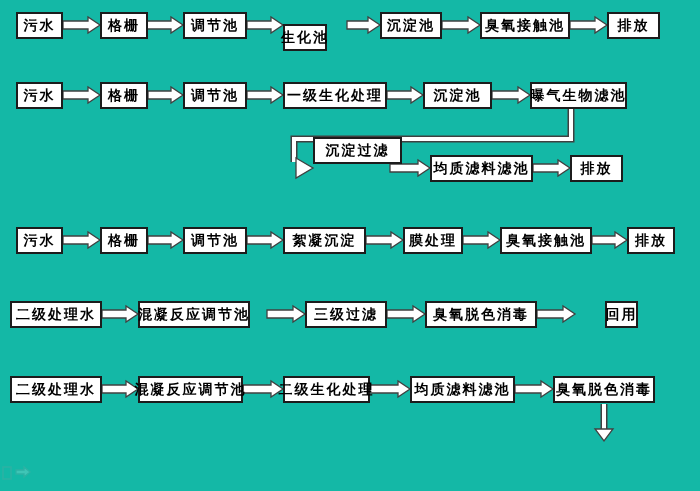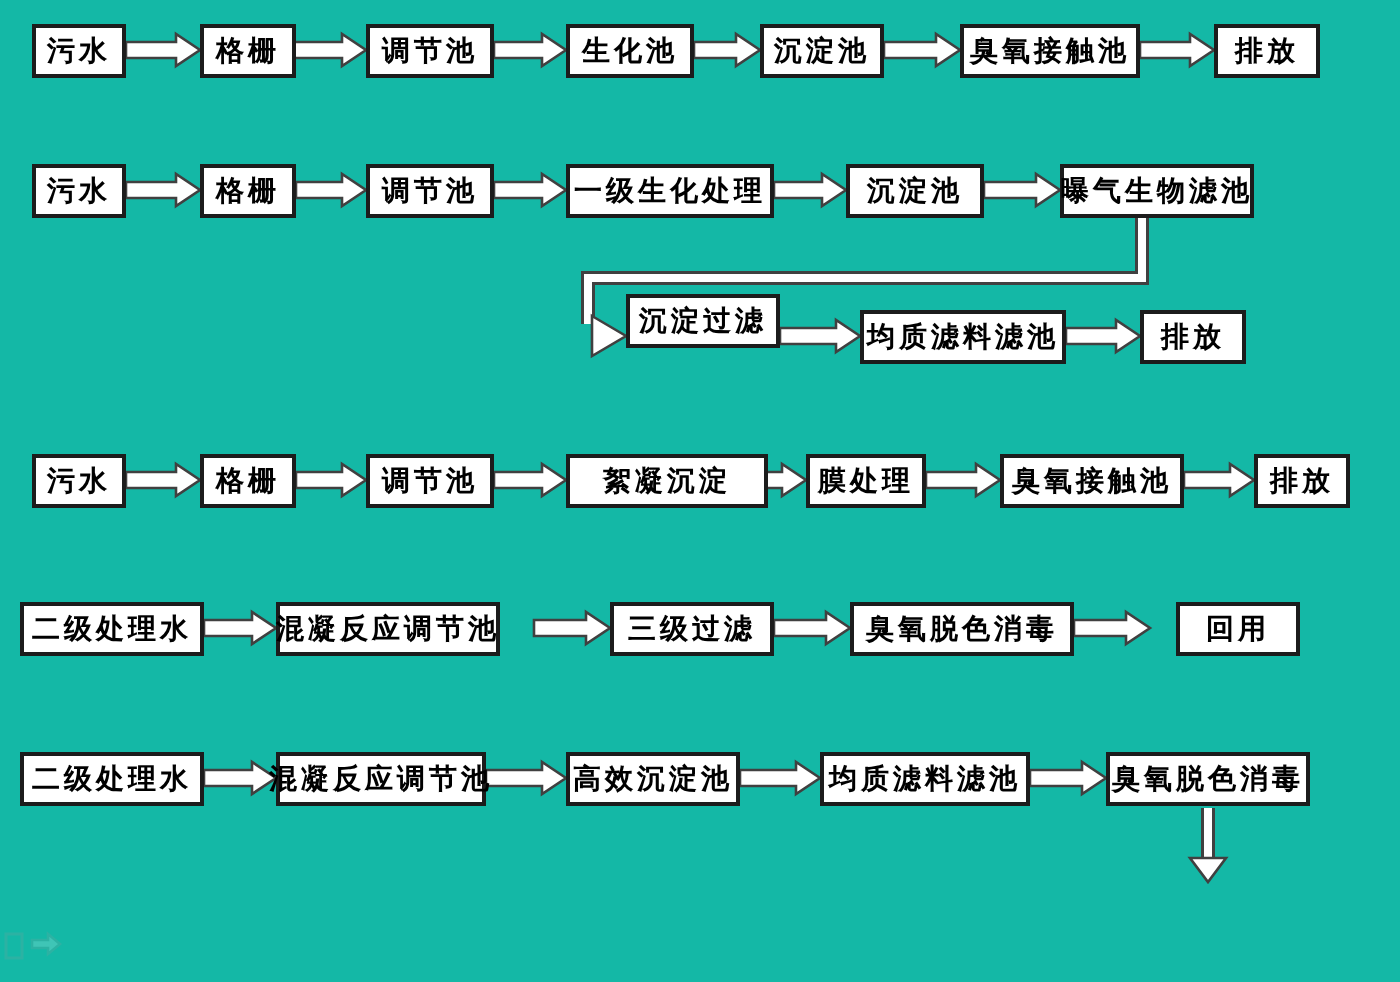--- a/index.html
+++ b/index.html
@@ -68,52 +68,52 @@
     <g>
       <path d="M604,404 V429" fill="none" stroke="#404040" stroke-width="7"></path>
       <path d="M604,404 V429" fill="none" stroke="#ffffff" stroke-width="4"></path>
       <polygon points="595,429 613,429 604,441" fill="#ffffff" stroke="#404040" stroke-width="1.3"></polygon>
     </g>
   </svg>
 
   <div class="node" style="left:16px;top:12px;width:47px">污水</div>
   <div class="node" style="left:100px;top:12px;width:48px">格栅</div>
   <div class="node" style="left:183px;top:12px;width:64px">调节池</div>
-  <div class="node" style="left:283px;top:12px;width:64px">生化池</div>
+  <div class="node" style="left:283px;top:24px;width:44px">生化池</div>
   <div class="node" style="left:380px;top:12px;width:62px">沉淀池</div>
   <div class="node" style="left:480px;top:12px;width:90px">臭氧接触池</div>
   <div class="node" style="left:607px;top:12px;width:53px">排放</div>
 
   <div class="node" style="left:16px;top:82px;width:47px">污水</div>
   <div class="node" style="left:100px;top:82px;width:48px">格栅</div>
   <div class="node" style="left:183px;top:82px;width:64px">调节池</div>
   <div class="node" style="left:283px;top:82px;width:104px">一级生化处理</div>
   <div class="node" style="left:423px;top:82px;width:69px">沉淀池</div>
   <div class="node" style="left:530px;top:82px;width:97px">曝气生物滤池</div>
-  <div class="node" style="left:313px;top:147px;width:77px">沉淀过滤</div>
+  <div class="node" style="left:313px;top:137px;width:89px">沉淀过滤</div>
   <div class="node" style="left:430px;top:155px;width:103px">均质滤料滤池</div>
   <div class="node" style="left:570px;top:155px;width:53px">排放</div>
 
   <div class="node" style="left:16px;top:227px;width:47px">污水</div>
   <div class="node" style="left:100px;top:227px;width:48px">格栅</div>
   <div class="node" style="left:183px;top:227px;width:64px">调节池</div>
-  <div class="node" style="left:283px;top:227px;width:101px">絮凝沉淀</div>
+  <div class="node" style="left:283px;top:227px;width:83px">絮凝沉淀</div>
   <div class="node" style="left:403px;top:227px;width:60px">膜处理</div>
   <div class="node" style="left:500px;top:227px;width:92px">臭氧接触池</div>
   <div class="node" style="left:627px;top:227px;width:48px">排放</div>
 
   <div class="node" style="left:10px;top:301px;width:92px">二级处理水</div>
   <div class="node" style="left:138px;top:301px;width:112px">混凝反应调节池</div>
   <div class="node" style="left:305px;top:301px;width:82px">三级过滤</div>
   <div class="node" style="left:425px;top:301px;width:112px">臭氧脱色消毒</div>
-  <div class="node" style="left:588px;top:301px;width:62px">回用</div>
+  <div class="node" style="left:605px;top:301px;width:33px">回用</div>
 
   <div class="node" style="left:10px;top:376px;width:92px">二级处理水</div>
   <div class="node" style="left:138px;top:376px;width:105px">混凝反应调节池</div>
-  <div class="node" style="left:283px;top:376px;width:87px">高效沉淀池</div>
+  <div class="node" style="left:283px;top:376px;width:87px">二级生化处理</div>
   <div class="node" style="left:410px;top:376px;width:105px">均质滤料滤池</div>
   <div class="node" style="left:553px;top:376px;width:102px">臭氧脱色消毒</div>
 
   <svg class="wm" width="32" height="26" viewBox="0 0 32 26">
     <rect x="1" y="7" width="8" height="12" fill="none" stroke="#999" stroke-width="1.5"></rect>
     <polygon points="14,10 22,10 22,7 28,12 22,17 22,14 14,14" fill="#fff" stroke="#999" stroke-width="1.3"></polygon>
   </svg>
 
 </div>
 

